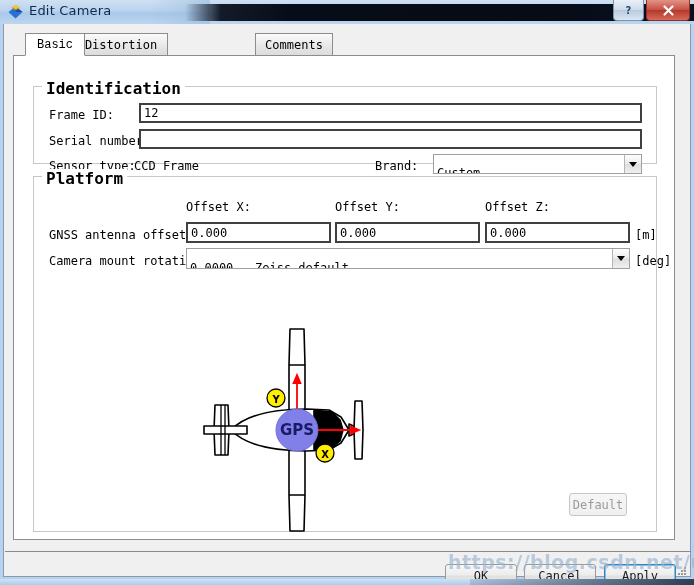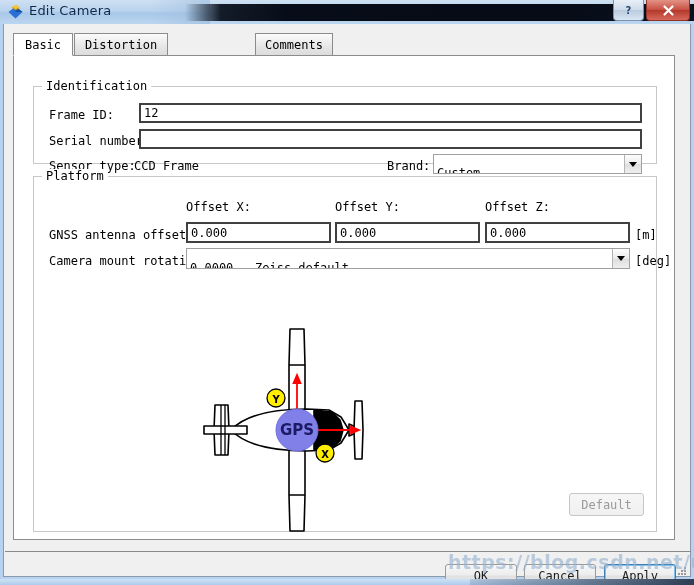--- a/index.html
+++ b/index.html
@@ -137,23 +137,24 @@
     position: absolute;
     box-sizing: border-box;
     border: 1px solid #c8c8c8;
   }
   .groupbox .gb-title {
     position: absolute;
     top: -8px;
     left: 8px;
     background: #ffffff;
     padding: 0 4px;
-    font-size: 12px;
+    font-size: 16px;
     color: #000;
     white-space: nowrap;
+    font-weight: bold;
   }
 
   #gb-identification {
     left: 19px; top: 30px;
     width: 624px; height: 78px;
   }
   #gb-platform {
     left: 19px; top: 120px;
     width: 624px; height: 356px;
   }
@@ -320,21 +321,21 @@
     <div class="caption-btn" id="btn-close">
       <svg width="15" height="13" viewBox="0 0 15 13">
         <path d="M3.5 2.5 L11.5 10.5 M11.5 2.5 L3.5 10.5" stroke="#ffffff" stroke-width="2.2" stroke-linecap="round" fill="none"></path>
       </svg>
     </div>
   </div>
 
   <div id="client">
 
     <div id="tabstrip">
-      <div class="tab active" style="left:0px; width:60px;">
+      <div class="tab active" style="left:12px; width:60px;font-family:Liberation Mono, monospace;">
         <span>Basic</span>
       </div>
       <div class="tab" style="left:61px; width:94px;">
         <span>Distortion</span>
       </div>
       <div class="tab" style="left:242px; width:78px;">
         <span>Comments</span>
       </div>
     </div>
 
@@ -345,21 +346,21 @@
 
         <div class="lbl" style="left:15px; top:21px;">Frame ID:</div>
         <div class="txtbox" style="left:105px; top:16px; width:503px; height:20px;">12</div>
 
         <div class="lbl" style="left:15px; top:47px;">Serial number:</div>
         <div class="txtbox" style="left:105px; top:42px; width:503px; height:20px;"></div>
 
         <div class="lbl" style="left:15px; top:72px;">Sensor type:</div>
         <div class="lbl" style="left:100px; top:72px;">CCD Frame</div>
 
-        <div class="lbl" style="left:353px; top:72px;">Brand:</div>
+        <div class="lbl" style="left:341px; top:72px;">Brand:</div>
         <div class="combo" style="left:399px; top:67px; width:209px; height:20px;">
           <span class="combo-text">Custom</span>
           <span class="combo-arrow">
             <i class="arrow-glyph"></i>
           </span>
         </div>
       </div>
 
       <div class="groupbox" id="gb-platform">
         <div class="gb-title">Platform</div>
@@ -419,21 +420,21 @@
             <text x="96" y="110" text-anchor="middle" font-family="DejaVu Sans, sans-serif" font-size="15" font-weight="bold" fill="#1a1a66">GPS</text>
 
             <circle cx="75" cy="73" r="9" fill="#ffee00" stroke="#000000" stroke-width="1.3"></circle>
             <text x="75" y="78" text-anchor="middle" font-family="DejaVu Sans, sans-serif" font-size="10" font-weight="bold" fill="#000000">Y</text>
 
             <circle cx="124" cy="128" r="9" fill="#ffee00" stroke="#000000" stroke-width="1.3"></circle>
             <text x="124" y="133" text-anchor="middle" font-family="DejaVu Sans, sans-serif" font-size="10" font-weight="bold" fill="#000000">X</text>
           </svg>
         </div>
 
-        <div class="btn disabled" style="left:535px; top:316px; width:75px; height:23px;">Default</div>
+        <div class="btn disabled" style="left:535px; top:316px; width:58px; height:23px;">Default</div>
       </div>
     </div>
 
     <div id="footer-sep"></div>
 
     <div class="btn" style="left:441px; top:540px; width:72px; height:23px;">OK</div>
     <div class="btn" style="left:520px; top:540px; width:72px; height:23px;">Cancel</div>
     <div class="btn focused" style="left:600px; top:540px; width:72px; height:23px;">Apply</div>
 
     <div id="resize-grip">

